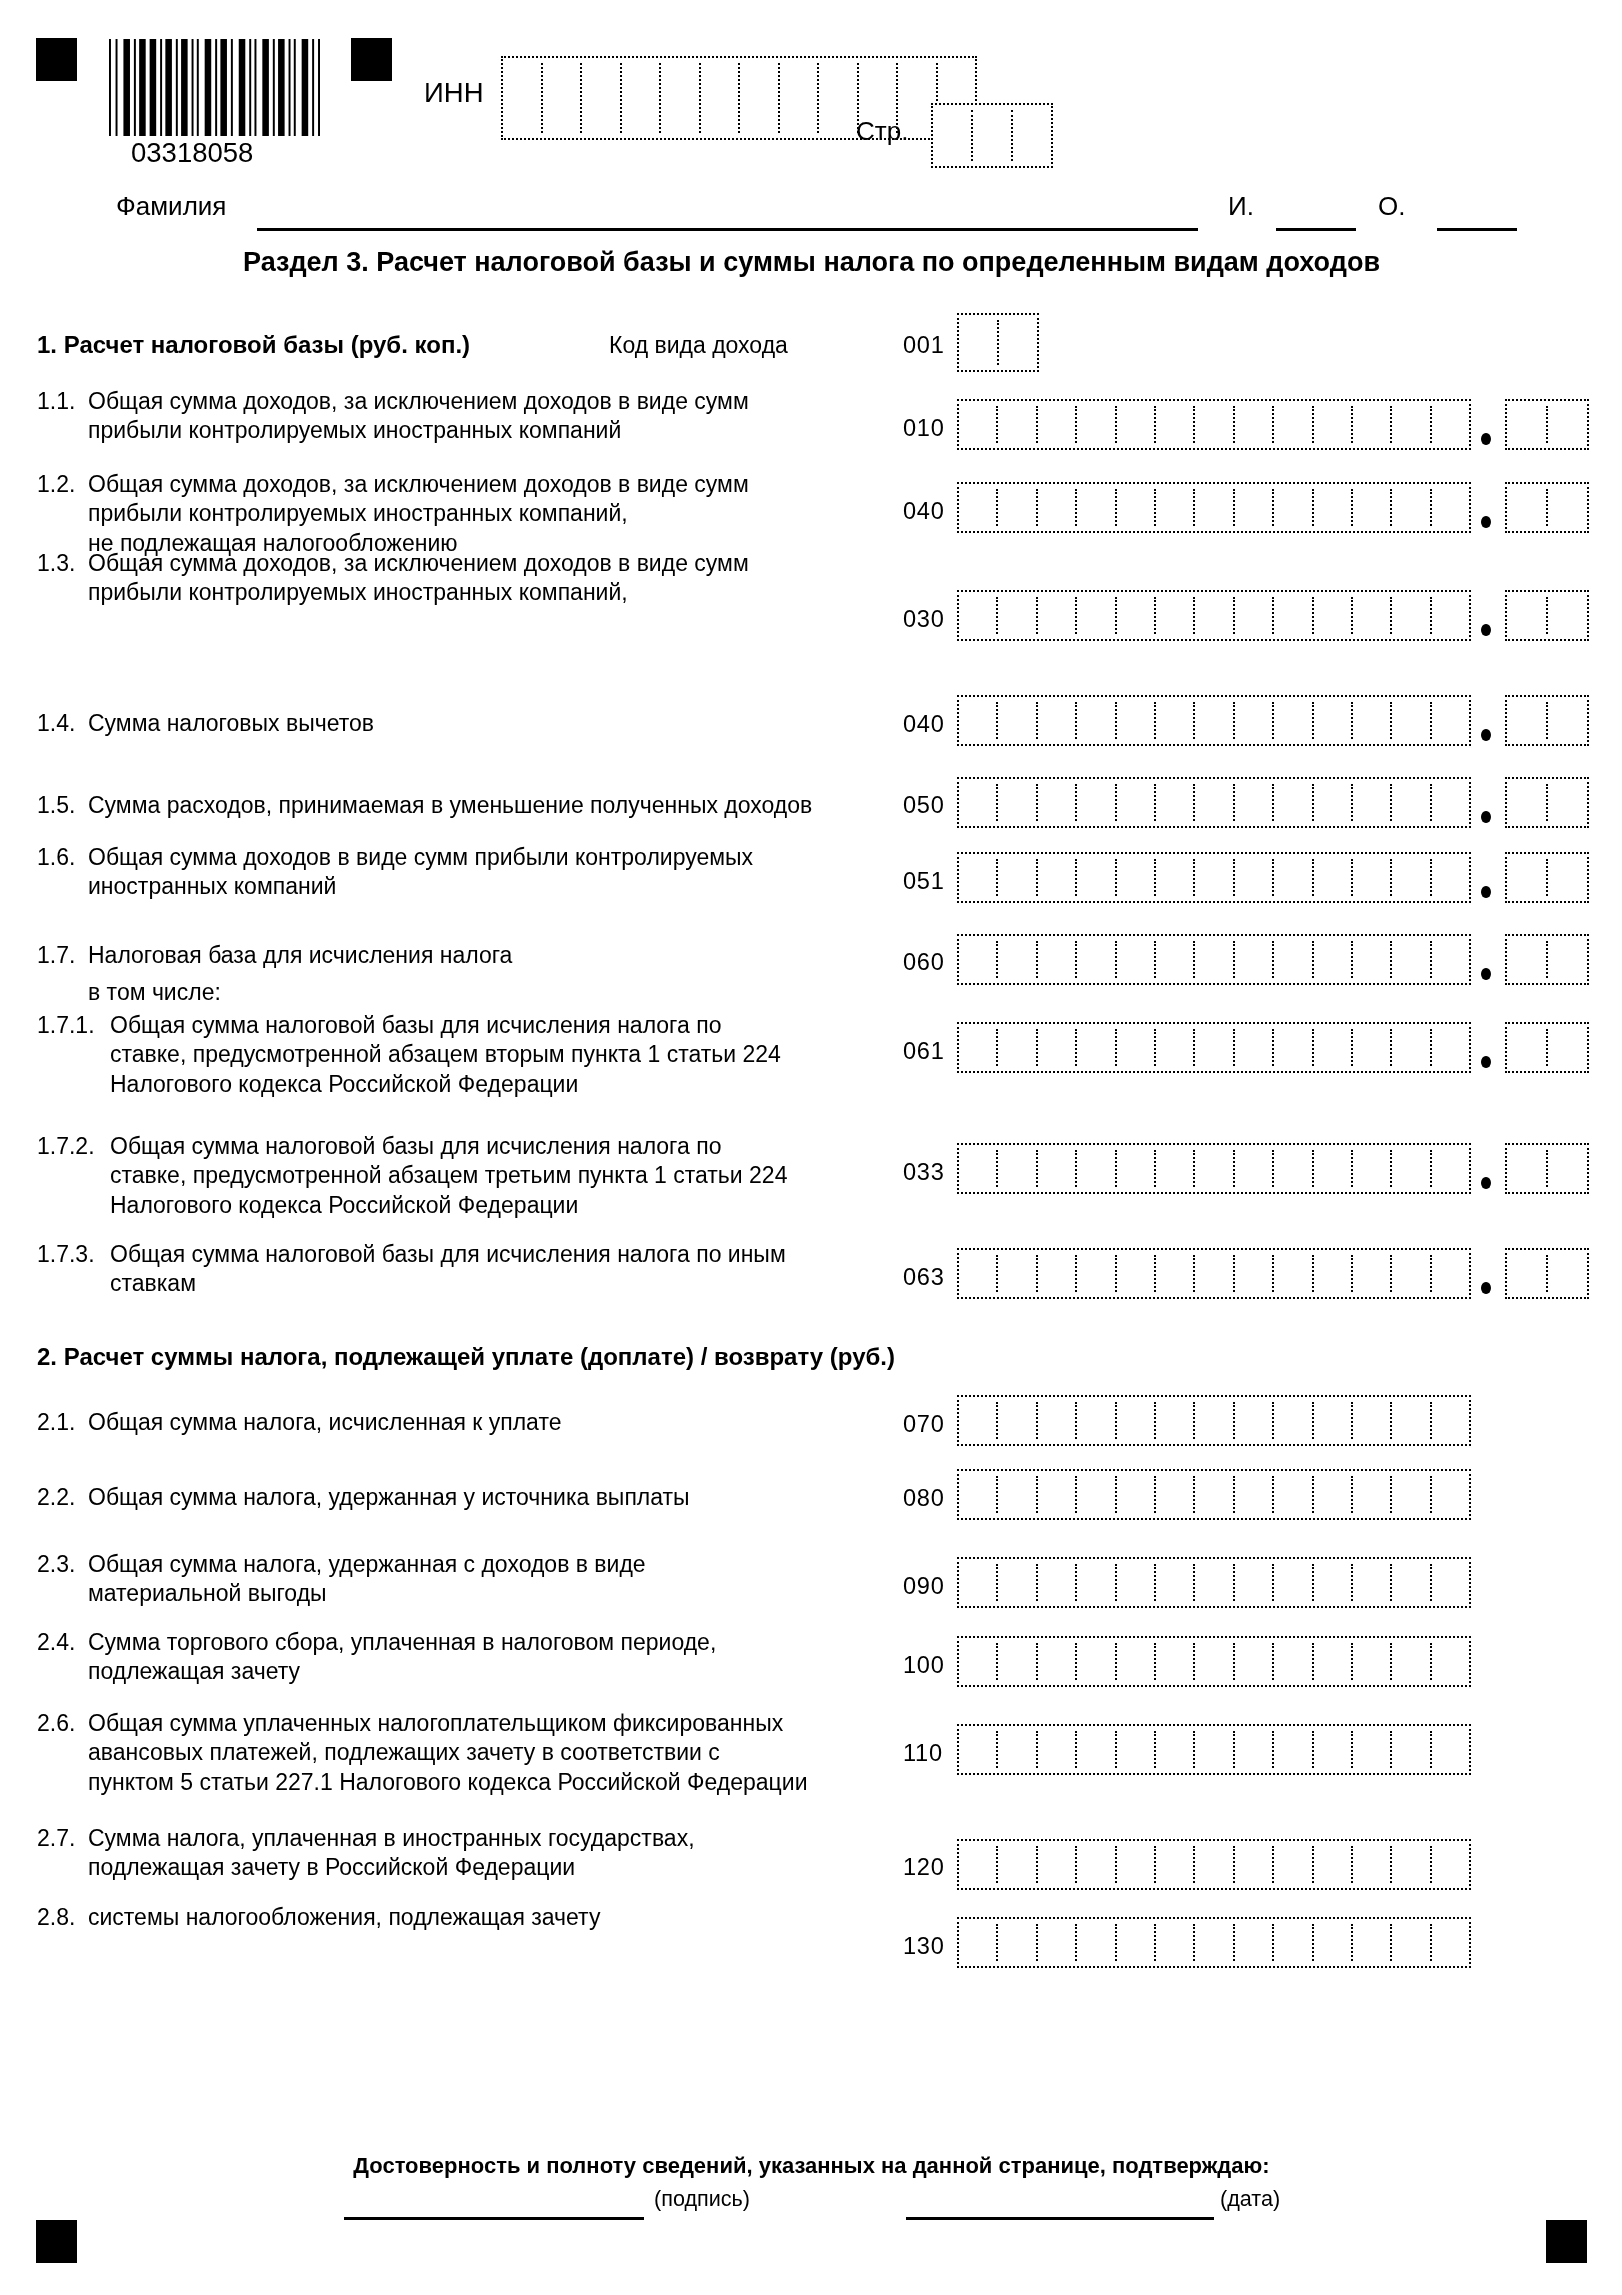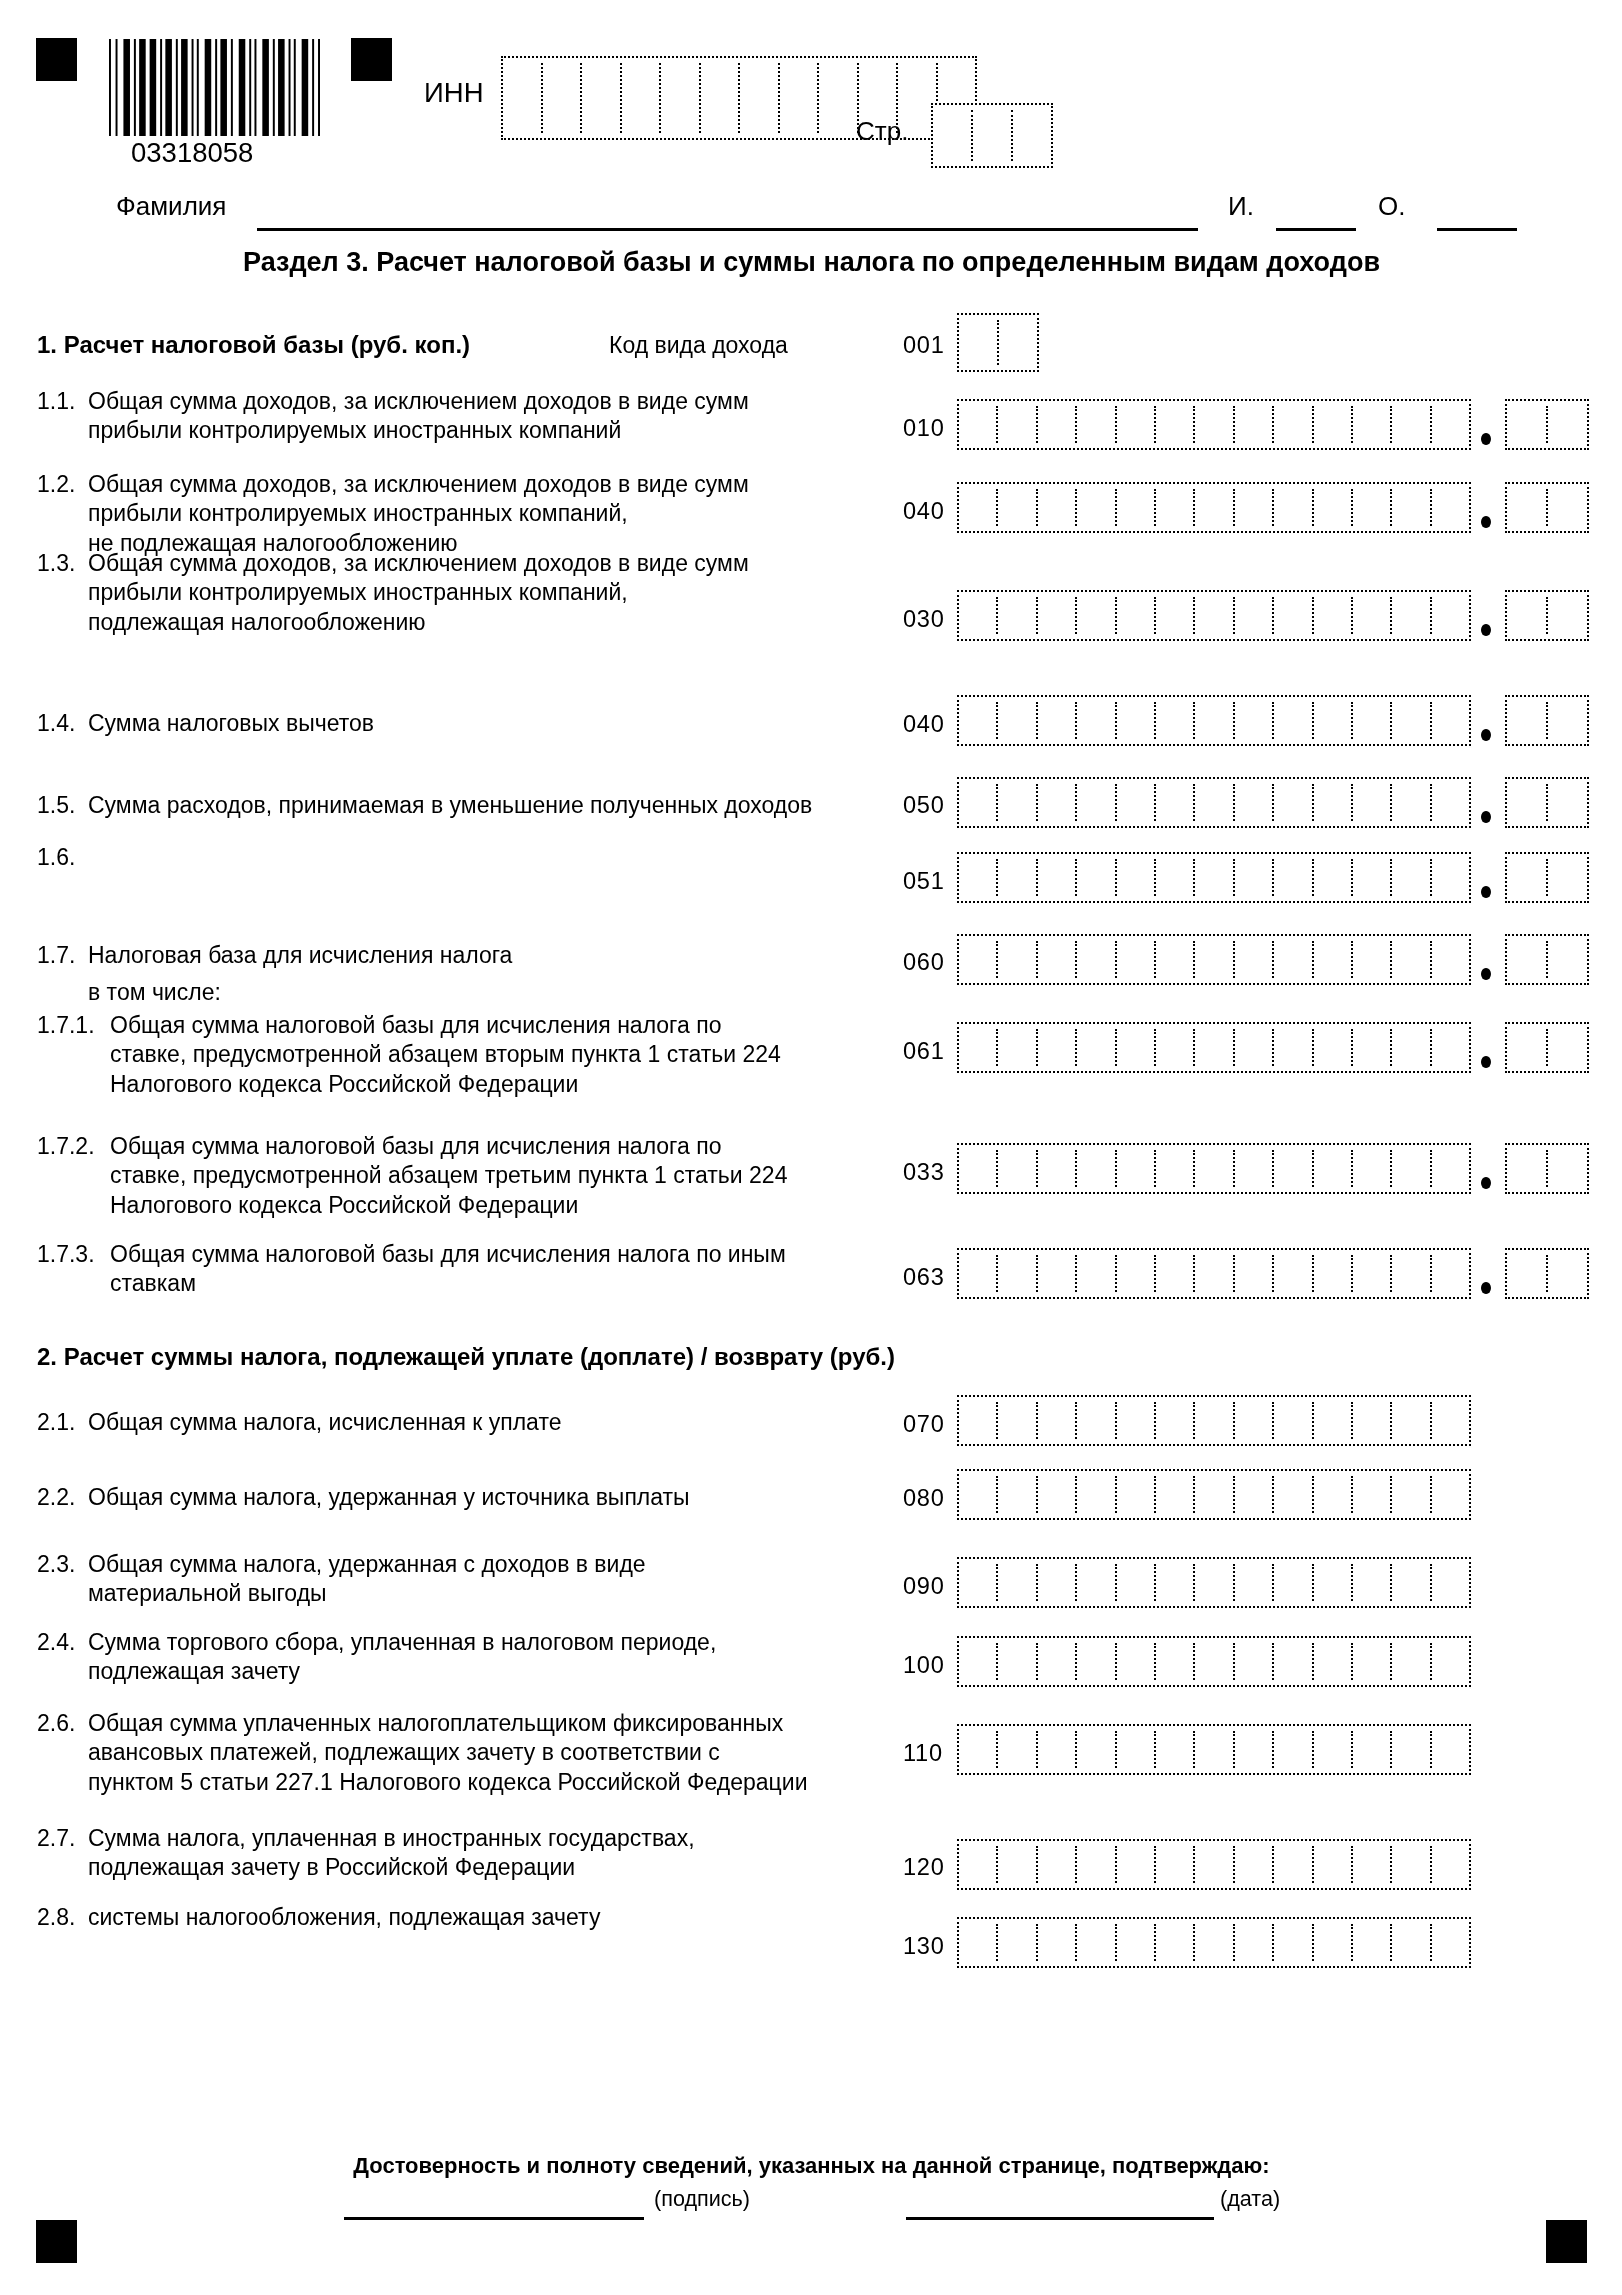--- a/index.html
+++ b/index.html
@@ -175,21 +175,20 @@
         <div class="c"></div>
       </div>
   </div>
 
   <div>
     <div class="lbl" style="top:549px">
       <span class="num">1.3.</span>
       <span class="txt">
         <span class="tl">Общая сумма доходов, за исключением доходов в виде сумм</span>
         <span class="tl">прибыли контролируемых иностранных компаний,</span>
-        <span class="tl">подлежащая налогообложению</span>
       </span>
     </div>
     <span class="code" style="top:606px">030</span>
     <div class="box rub" style="top:590px">
         <div class="c"></div>
         <div class="c"></div>
         <div class="c"></div>
         <div class="c"></div>
         <div class="c"></div>
         <div class="c"></div>
@@ -264,20 +263,24 @@
     <span class="dot" style="top:811px"></span>
     <div class="box kop" style="top:777px">
         <div class="c"></div>
         <div class="c"></div>
       </div>
   </div>
 
   <div>
     <div class="lbl" style="top:843px">
       <span class="num">1.6.</span>
+      <span class="txt">
+        <span class="tl">Общая сумма доходов в виде сумм прибыли контролируемых</span>
+        <span class="tl">иностранных компаний</span>
+      </span>
     </div>
     <span class="code" style="top:868px">051</span>
     <div class="box rub" style="top:852px">
         <div class="c"></div>
         <div class="c"></div>
         <div class="c"></div>
         <div class="c"></div>
         <div class="c"></div>
         <div class="c"></div>
         <div class="c"></div>

